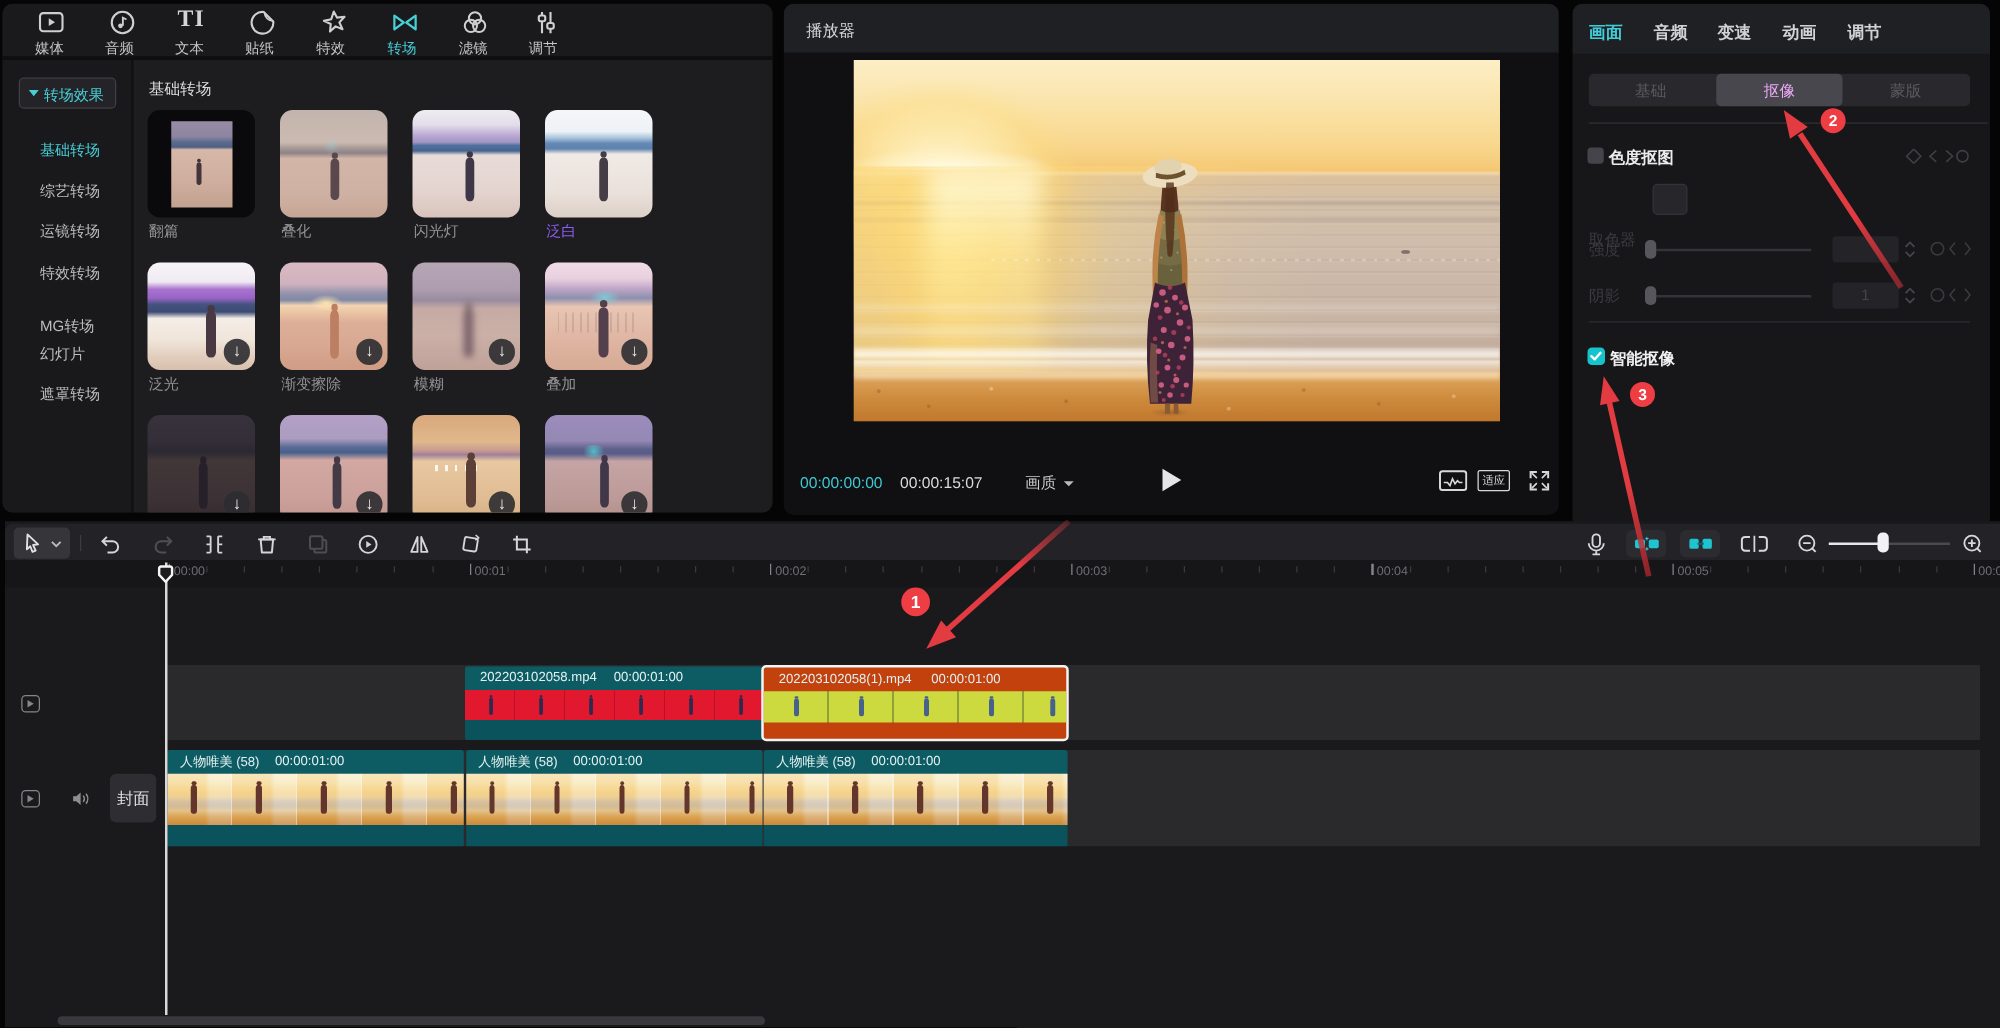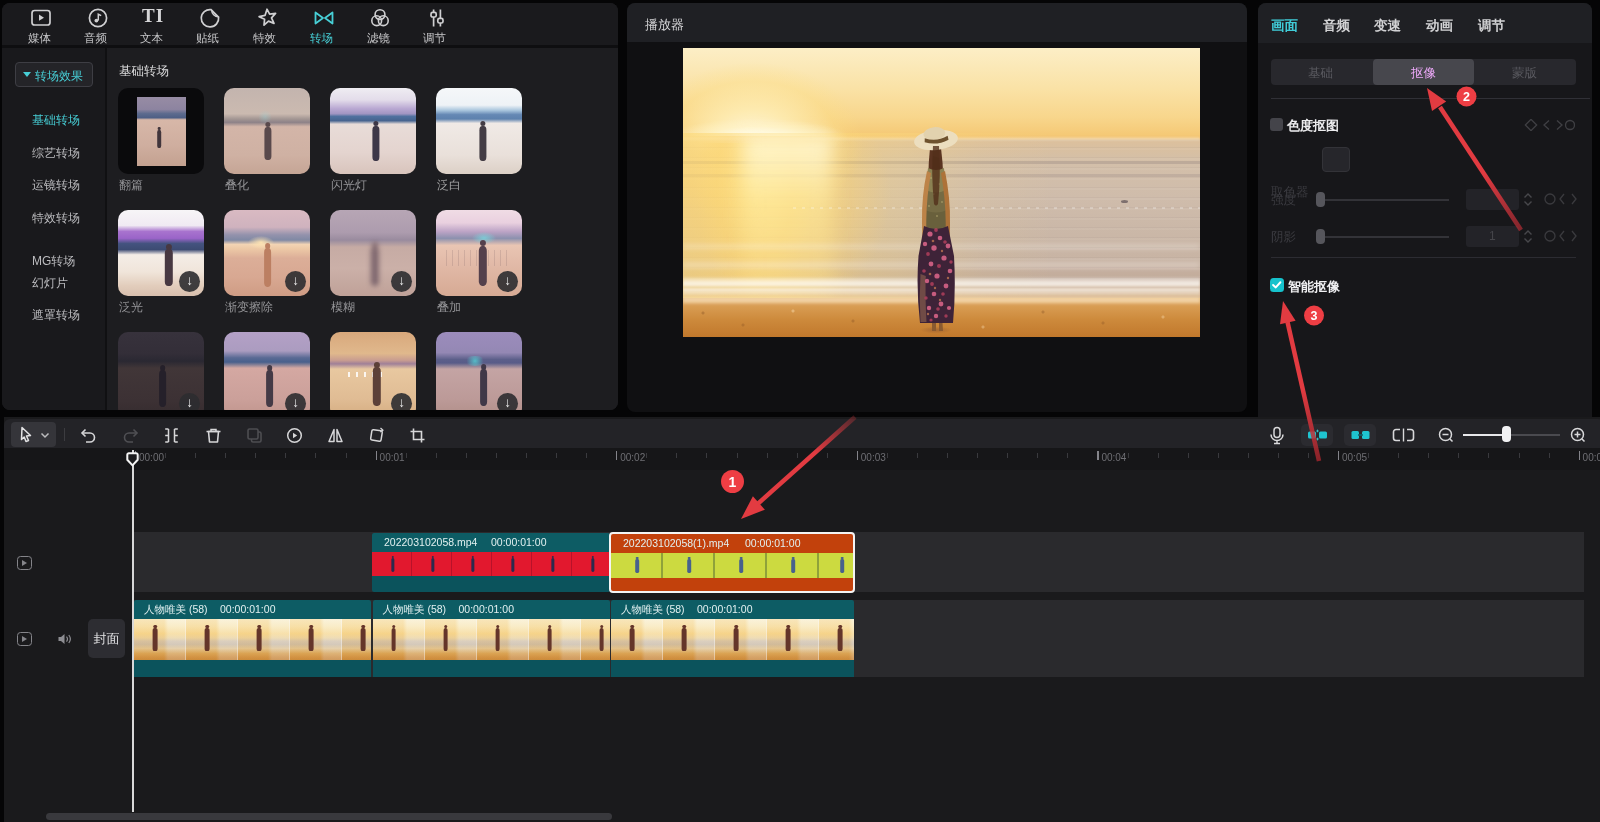--- a/index.html
+++ b/index.html
@@ -141,21 +141,21 @@
     <div class="dl">↓</div>
   </div>
   <div class="th" style="left:434px;top:329px;background:linear-gradient(#9c8cbc 0%,#9488b4 24%,#5c5f8a 32%,#585c88 36%,#c4a4a4 43%,#bc9a98 78%,#b08e88 100%);">
     <div class="abs" style="left:28px;top:24px;width:22px;height:10px;border-radius:50%;background:radial-gradient(circle,rgba(86,210,214,.8),rgba(86,210,214,0) 70%);"></div>
     <div class="fig" style="left:41px;top:32px;height:42px;color:#403848;width:13px;"></div>
     <div class="dl">↓</div>
   </div>
   <div class="txt" style="left:117px;top:174px;font-size:12px;color:#939396;">翻篇</div>
   <div class="txt" style="left:223px;top:174px;font-size:12px;color:#939396;">叠化</div>
   <div class="txt" style="left:329px;top:174px;font-size:12px;color:#939396;">闪光灯</div>
-  <div class="txt" style="left:435px;top:174px;font-size:12px;color:#a3a3a3;text-align:center;">泛白</div>
+  <div class="txt" style="left:435px;top:174px;font-size:12px;color:#8b5cf6;text-align:center;">泛白</div>
   <div class="txt" style="left:117px;top:296px;font-size:12px;color:#939396;">泛光</div>
   <div class="txt" style="left:223px;top:296px;font-size:12px;color:#939396;">渐变擦除</div>
   <div class="txt" style="left:329px;top:296px;font-size:12px;color:#939396;">模糊</div>
   <div class="txt" style="left:435px;top:296px;font-size:12px;color:#939396;">叠加</div>
 </div>
 
 <div class="abs" id="player" style="left:627px;top:3px;width:620px;height:409px;background:#101012;border-radius:8px;overflow:hidden;">
   <div class="abs" style="left:0;top:0;width:620px;height:39px;background:#1f2024;"></div>
   <div class="txt" style="left:18px;top:13px;font-size:13px;color:#d6d6d8;">播放器</div>
   <div class="abs" id="video" style="left:56px;top:45px;width:517px;height:289px;overflow:hidden;background:linear-gradient(#fceec6 0%,#fae2a6 14%,#f8d68c 24%,#f5c976 30%,#f1bd66 31%,#dcc09c 32%,#d3bfa9 40%,#cfbcab 52%,#cbb8a8 62%,#c8b4a4 73%,#c2ab9a 80%,#d9b384 87%,#d89c52 90%,#cd8a3c 94%,#c27c30 100%);">
@@ -266,20 +266,40 @@
             <circle cx="34" cy="135" r="1.2"></circle>
             <circle cx="22" cy="158" r="1.3"></circle>
             <circle cx="40" cy="162" r="1.2"></circle>
             <circle cx="27" cy="172" r="1.2"></circle>
             <circle cx="32" cy="184" r="1.2"></circle>
             <circle cx="20" cy="198" r="1.2"></circle>
           </g>
 
       <path d="M24 207 L24 215 L28 215 L28 207 Z M31 207 L31 215 L35 215 L34.5 207 Z" fill="#8a5a30"></path>
     </svg>
+  </div>
+  <div class="abs" id="pbar" style="left:0;top:355px;width:620px;height:54px;">
+    <div class="txt" style="left:13px;top:21px;font-size:12.5px;color:#3fc8d4;">00:00:00:00</div>
+    <div class="txt" style="left:93px;top:21px;font-size:12.5px;color:#dadada;">00:00:15:07</div>
+    <div class="txt" style="left:193px;top:20px;font-size:12.5px;color:#cacaca;">画质</div>
+    <div class="abs" style="left:224px;top:27px;width:0;height:0;border-left:4px solid transparent;border-right:4px solid transparent;border-top:4.5px solid #bababa;"></div>
+    <div class="abs" style="left:303px;top:17px;width:0;height:0;border-top:9px solid transparent;border-bottom:9px solid transparent;border-left:15px solid #e6e6e6;"></div>
+    <div class="abs" style="left:524px;top:18px;">
+          <svg width="23" height="17" viewBox="0 0 23 17" fill="none" stroke="#d8d8d8">
+            <rect x="1" y="1" width="21" height="15" rx="2" stroke-width="1.6"></rect>
+            <path d="M4 10 L7 10 L9 12.5 L11 7 L13 11 L15 8.5 L16.5 10 L19 10" stroke-width="1.3"></path>
+          </svg>
+        </div>
+    <div class="abs" style="left:555px;top:18px;width:24px;height:15px;border:1.6px solid #d8d8d8;border-radius:2px;color:#d8d8d8;font-size:9px;text-align:center;line-height:15px;">适应</div>
+    <div class="abs" style="left:596px;top:18px;">
+          <svg width="17" height="17" viewBox="0 0 17 17" fill="none" stroke="#d8d8d8" stroke-width="1.6">
+            <path d="M6.5 1.5 H1.5 V6.5 M10.5 1.5 H15.5 V6.5 M6.5 15.5 H1.5 V10.5 M10.5 15.5 H15.5 V10.5"></path>
+            <path d="M2.5 2.5 L6.5 6.5 M14.5 2.5 L10.5 6.5 M2.5 14.5 L6.5 10.5 M14.5 14.5 L10.5 10.5" stroke-width="1.3"></path>
+          </svg>
+        </div>
   </div>
 </div>
 
 <div class="abs" id="rightmod" style="left:1258px;top:3px;width:334px;height:527px;background:#17171a;border-radius:8px;overflow:hidden;text-align:right;">
   <div class="abs" style="left:0;top:0;width:334px;height:40px;background:#1f2024;"></div>
   <div class="txt" style="left:13px;top:14px;font-size:13.5px;font-weight:bold;color:#40ccd8;">画面</div>
   <div class="txt" style="left:65px;top:14px;font-size:13.5px;font-weight:bold;color:#d2d2d4;">音频</div>
   <div class="txt" style="left:116px;top:14px;font-size:13.5px;font-weight:bold;color:#d2d2d4;">变速</div>
   <div class="txt" style="left:168px;top:14px;font-size:13.5px;font-weight:bold;color:#d2d2d4;">动画</div>
   <div class="txt" style="left:220px;top:14px;font-size:13.5px;font-weight:bold;color:#d2d2d4;">调节</div>

